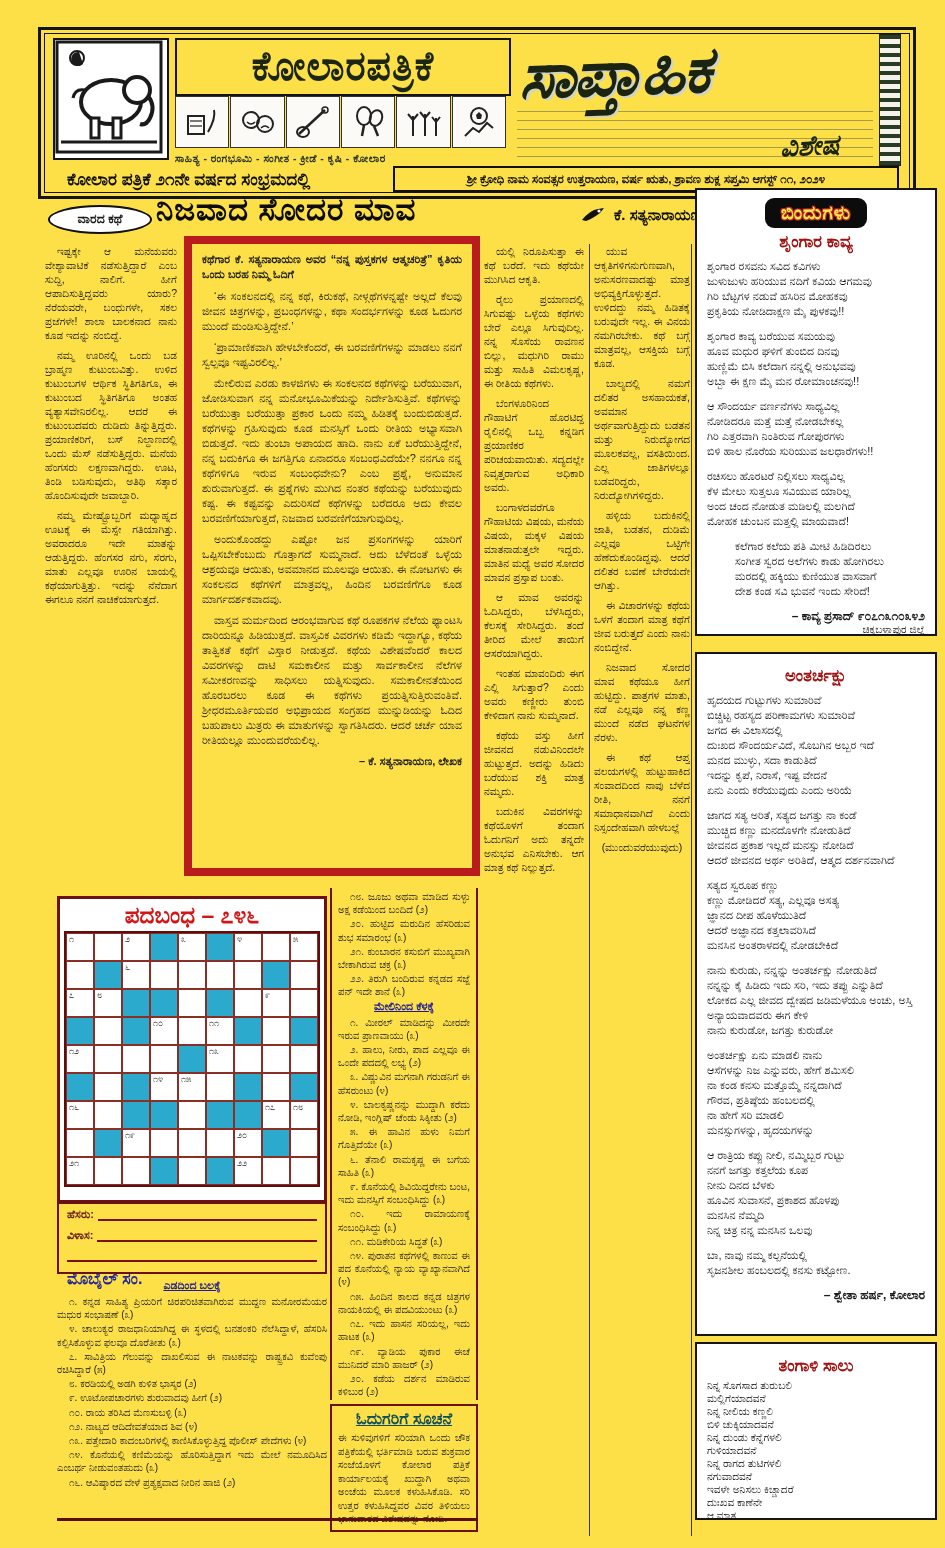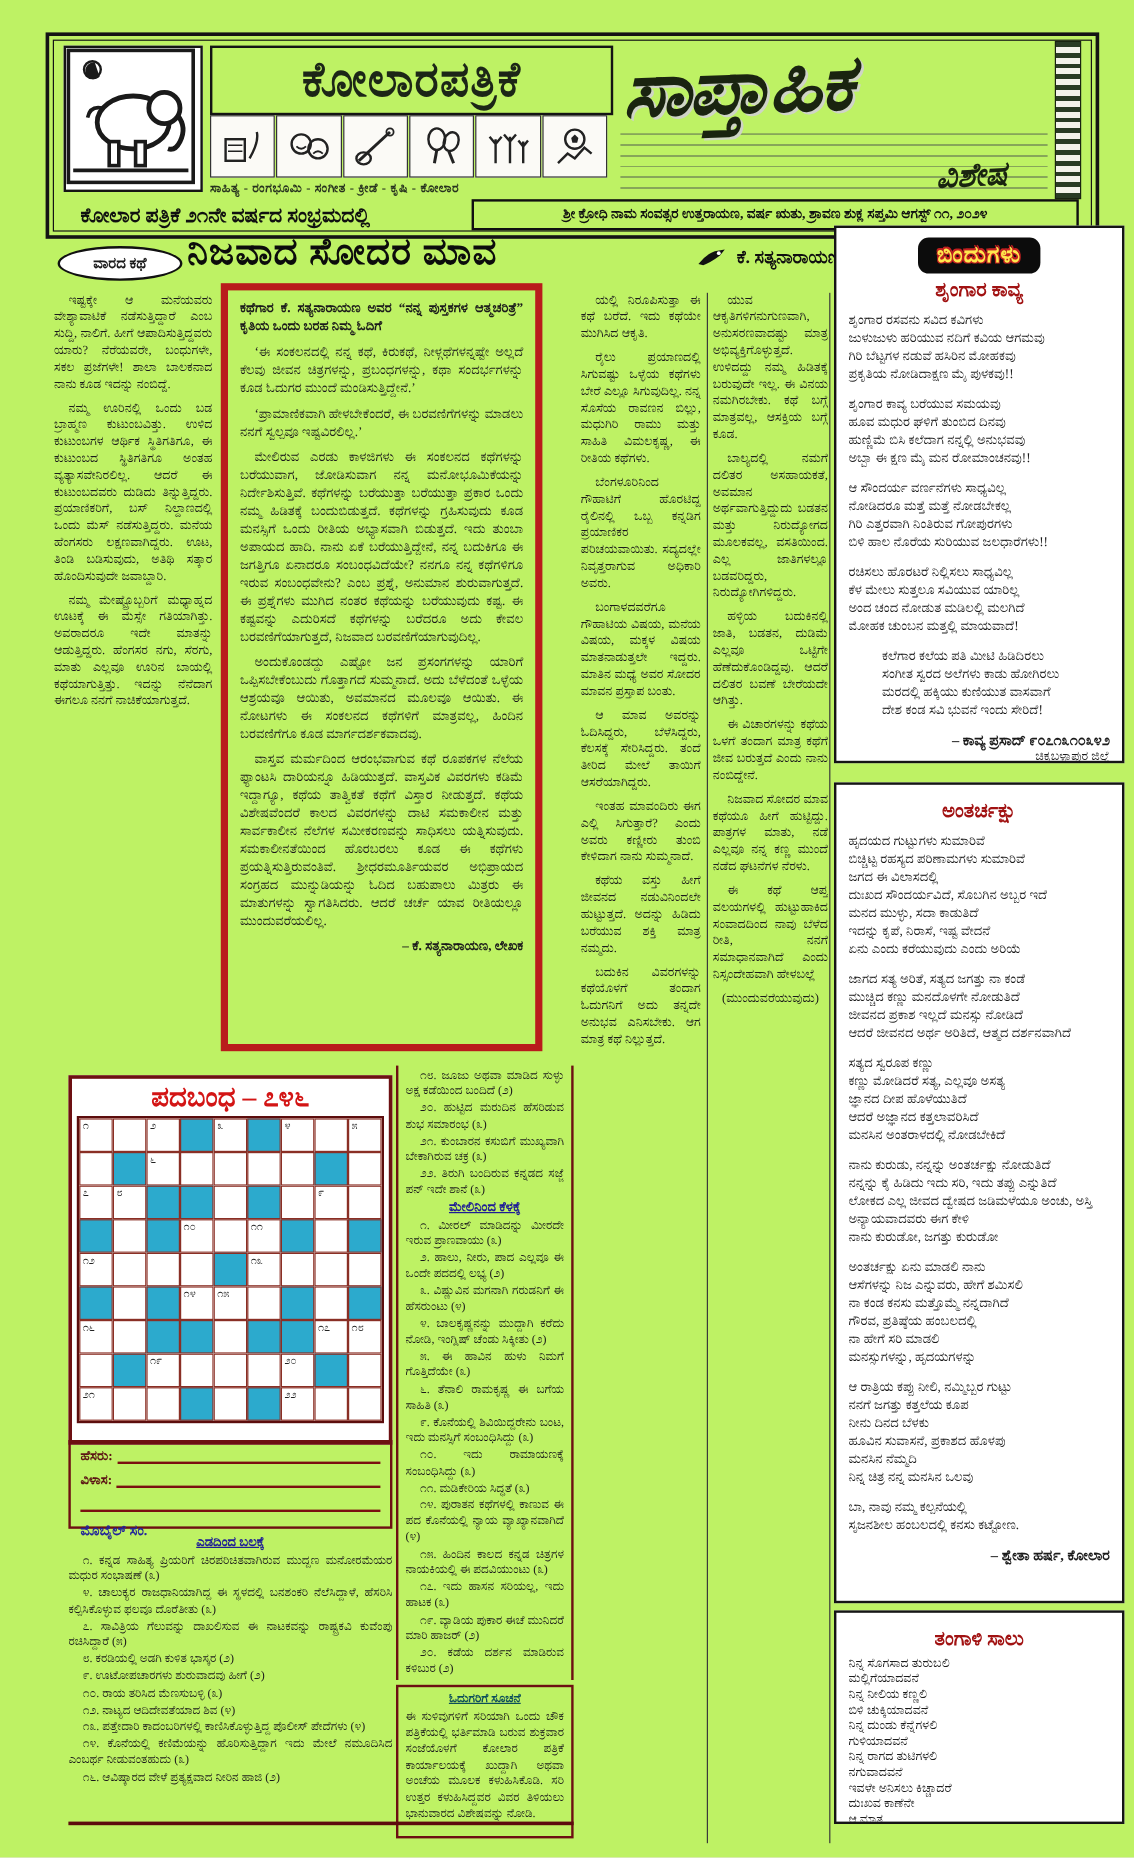--- a/index.html
+++ b/index.html
@@ -1,17 +1,17 @@
 <!DOCTYPE html>
 <html><head>
 <meta charset="utf-8">
 <style>
   html,body{margin:0;padding:0;background:#e9e7e2}
-  .page{position:relative;width:945px;height:1548px;background:#bef264;margin:0 auto;
-        font-family:Liberation Serif, serif;color:#1b1b1b;overflow:hidden}
+  .page{position:relative;width:945px;height:1548px;background:#fde047;margin:0 auto;
+        font-family:Liberation Sans, sans-serif;color:#1b1b1b;overflow:hidden}
   .abs{position:absolute}
 
   
   .masthead{left:38px;top:27px;width:872px;height:166px;border:3px solid #141414}
   .masthead-inner{position:absolute;left:3px;top:3px;right:3px;bottom:3px;border:1px solid #141414}
   .logo-box{left:12px;top:8px;width:112px;height:118px;border:2px solid #141414;background:#fff}
   .name-strip{left:134px;top:8px;width:332px;height:54px;border:2px solid #141414;display:flex;align-items:center;justify-content:center}
   .paper-name{font-size:38px;font-weight:bold;color:#1c2617;letter-spacing:1px;transform:scaleY(1.08)}
   .art-strip{left:134px;top:66px;width:332px;height:52px;display:flex}
   .art-panel{flex:1;border:1px solid #333;margin-right:1px;background:#fbfaf6;display:flex;align-items:center;justify-content:center}
@@ -33,21 +33,21 @@
          text-align:center;font-weight:bold;font-size:12.5px;line-height:25px;background:#fff}
   .headline{left:156px;top:192px;font-size:31px;font-weight:bold;color:#0c0c0c;white-space:nowrap;letter-spacing:1px}
   .author-row{left:580px;top:206px;display:flex;align-items:center;gap:8px}
   .author{font-weight:bold;font-size:15px;color:#101010}
 
   
   .col{text-align:justify;overflow:hidden;font-size:10.5px;line-height:14px}
   .bodyp{margin:0 0 6px;text-indent:12px}
   .colA{left:45px;top:244px;width:132px;height:636px}
   .vrule{background:#3a3a3a;width:1px}
-  .boxB{left:184px;top:236px;width:268px;height:640px;border:6px solid #b91c1c;padding:8px 10px;box-sizing:border-box;
+  .boxB{left:184px;top:236px;width:296px;height:640px;border:8px solid #b91c1c;padding:8px 10px;box-sizing:border-box;
         font-size:11px;line-height:15px;text-align:justify;overflow:hidden}
   .box-intro{font-weight:bold;margin:0 0 7px;text-align:justify}
   .box-sig{text-align:right;font-weight:bold;margin-top:5px}
   .colC{left:484px;top:244px;width:100px;height:1292px}
   .colD{left:594px;top:244px;width:96px;height:1292px}
   .continuation{text-align:center;font-size:10.5px;margin-top:4px}
 
   
   .poem-box{border:2px solid #151515;padding:8px 10px;box-sizing:border-box;overflow:hidden;background:#fff}
   .pbox1{left:695px;top:188px;width:242px;height:448px}
@@ -68,31 +68,31 @@
   .cw-grid{display:grid;grid-template-columns:repeat(9,28px);grid-auto-rows:28px;width:max-content;margin:2px auto 0;
            border:2px solid #5c0d0d;background:#fff}
   .cw-cell{border:1px solid #8a2f25;background:#fff;position:relative;box-sizing:border-box}
   .cw-cell.blue{background:#2caacd}
   .cw-num{position:absolute;top:0;left:2px;font-size:9px;color:#222}
 
   .form-box{left:57px;top:1200px;width:270px;height:74px;border:2px solid #6d1012;box-sizing:border-box;padding:6px 8px}
   .form-row{display:flex;align-items:flex-end;margin-bottom:8px}
   .form-label{color:#5c1414;font-weight:bold;font-size:11px;white-space:nowrap;margin-right:4px}
   .form-line{flex:1;border-bottom:2px solid #7a1010;height:10px}
-  .mobile-label{color:#23269a;font-weight:bold;font-size:12px}
+  .mobile-label{color:#23269a;font-weight:bold;font-size:16px}
 
   .across-area{left:57px;top:1278px;width:270px;height:236px;overflow:hidden}
   .clue-head{color:#1e1c96;font-weight:bold;text-align:center;text-decoration:underline;font-size:11px;margin:1px 0 3px}
   .clue{font-size:10px;line-height:13.2px;text-align:justify;text-indent:12px;margin-bottom:1px}
   .bottom-rule{left:57px;top:1518px;width:421px;height:3px;background:#5c0d0d}
 
   .mid-col{left:330px;top:888px;width:148px;height:512px;border-left:2px solid #6d1012;border-right:2px solid #6d1012;
            padding:2px 6px;box-sizing:border-box;overflow:hidden}
   .notice{left:330px;top:1404px;width:148px;height:128px;border:2px solid #6d1012;box-sizing:border-box;padding:4px 6px;overflow:hidden}
-  .notice-title{color:#0d4f5a;font-weight:bold;text-align:center;text-decoration:underline;font-size:10px;margin:0 0 3px}
+  .notice-title{color:#0d4f5a;font-weight:bold;text-align:center;text-decoration:underline;font-size:16px;margin:0 0 3px}
   .notice-text{font-size:10px;line-height:13.5px;text-align:justify}
 </style>
 </head>
 <body>
 
 <div class="page">
 
   <div class="abs masthead">
     <div class="masthead-inner"></div>
 

